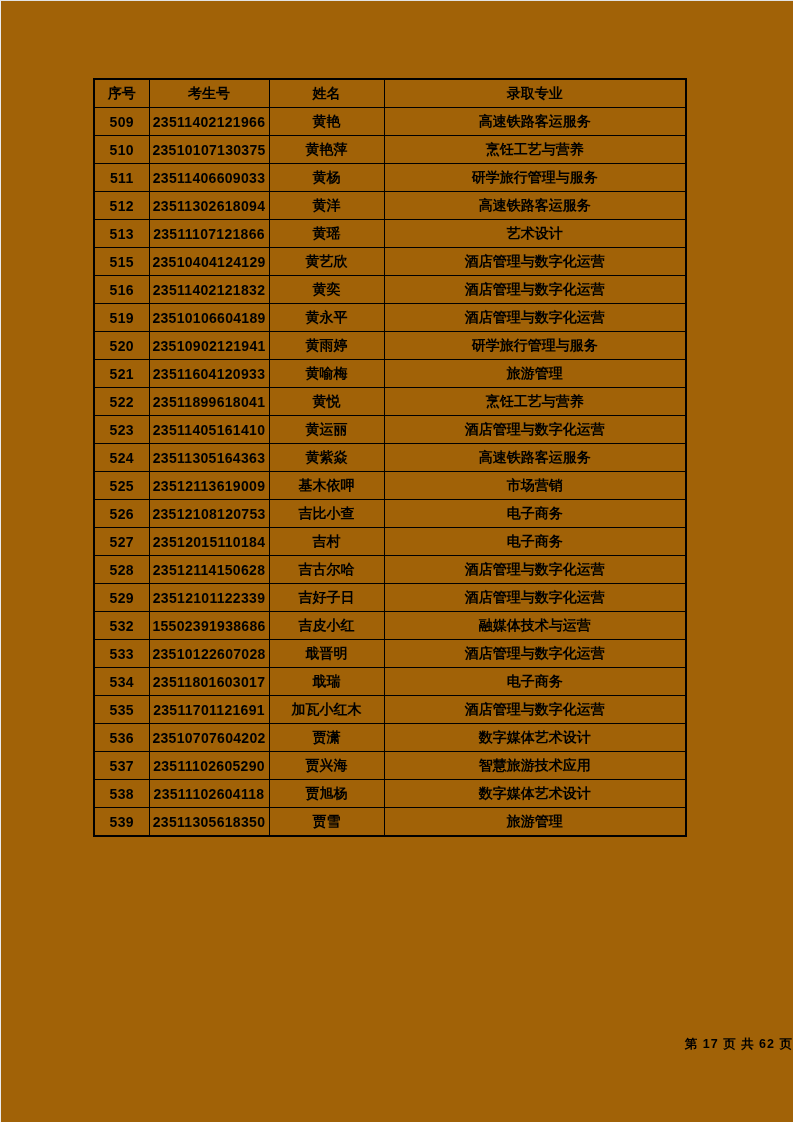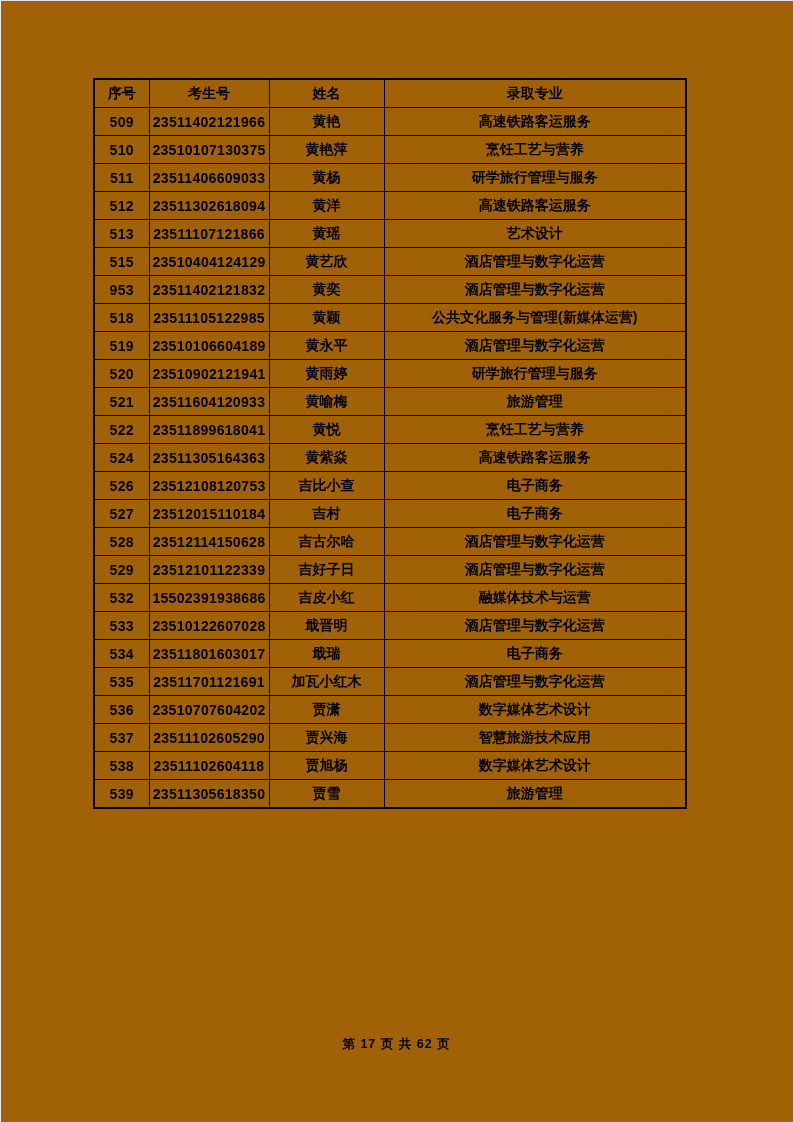--- a/index.html
+++ b/index.html
@@ -41,21 +41,21 @@
     border: 2px solid #000000;
   }
   td.num {
     letter-spacing: 0.3px;
   }
   .footer {
     position: absolute;
     left: 0;
     top: 1036px;
     width: 100%;
-    text-align: center;
+    text-align: right;
     font-size: 12.5px;
     font-weight: bold;
     letter-spacing: 1px;
   }
 </style>
 </head>
 <body>
 
 <div class="page">
 
@@ -105,30 +105,24 @@
           <td>黄瑶</td>
           <td>艺术设计</td>
         </tr>
         <tr>
           <td class="num">515</td>
           <td class="num">23510404124129</td>
           <td>黄艺欣</td>
           <td>酒店管理与数字化运营</td>
         </tr>
         <tr>
-          <td class="num">953</td>
+          <td class="num">516</td>
           <td class="num">23511402121832</td>
           <td>黄奕</td>
           <td>酒店管理与数字化运营</td>
-        </tr>
-        <tr>
-          <td class="num">518</td>
-          <td class="num">23511105122985</td>
-          <td>黄颖</td>
-          <td>公共文化服务与管理(新媒体运营)</td>
         </tr>
         <tr>
           <td class="num">519</td>
           <td class="num">23510106604189</td>
           <td>黄永平</td>
           <td>酒店管理与数字化运营</td>
         </tr>
         <tr>
           <td class="num">520</td>
           <td class="num">23510902121941</td>
@@ -141,26 +135,38 @@
           <td>黄喻梅</td>
           <td>旅游管理</td>
         </tr>
         <tr>
           <td class="num">522</td>
           <td class="num">23511899618041</td>
           <td>黄悦</td>
           <td>烹饪工艺与营养</td>
         </tr>
         <tr>
+          <td class="num">523</td>
+          <td class="num">23511405161410</td>
+          <td>黄运丽</td>
+          <td>酒店管理与数字化运营</td>
+        </tr>
+        <tr>
           <td class="num">524</td>
           <td class="num">23511305164363</td>
           <td>黄紫焱</td>
           <td>高速铁路客运服务</td>
         </tr>
         <tr>
+          <td class="num">525</td>
+          <td class="num">23512113619009</td>
+          <td>基木依呷</td>
+          <td>市场营销</td>
+        </tr>
+        <tr>
           <td class="num">526</td>
           <td class="num">23512108120753</td>
           <td>吉比小查</td>
           <td>电子商务</td>
         </tr>
         <tr>
           <td class="num">527</td>
           <td class="num">23512015110184</td>
           <td>吉村</td>
           <td>电子商务</td>

